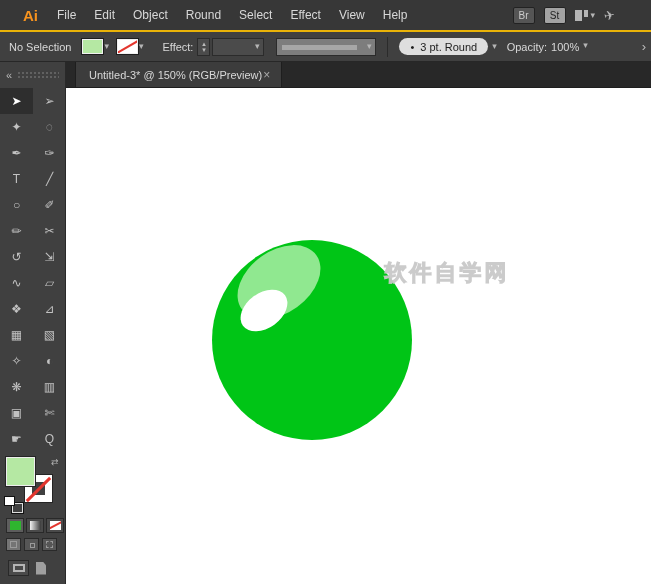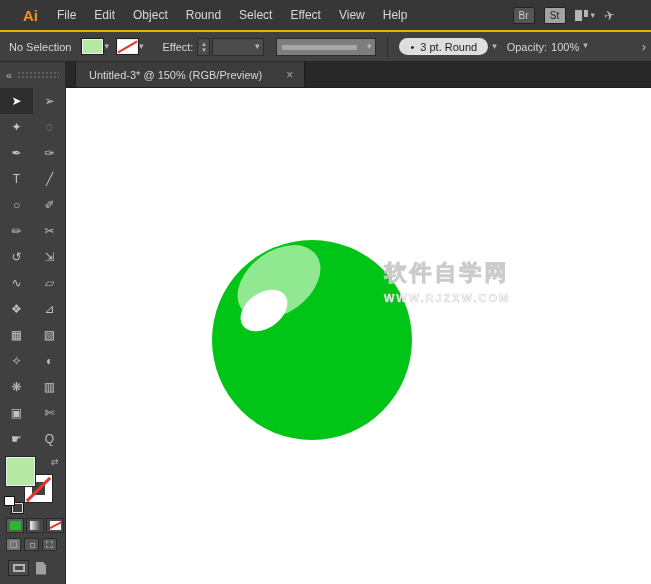--- a/index.html
+++ b/index.html
@@ -80,21 +80,21 @@
   .draw.behind::after{left:5px;top:4px;}
   .draw.inside::after{border-style:dashed;}
 
   .tb-bottom{display:flex;align-items:center;gap:7px;padding-left:8px;margin-top:9px;}
   .screen-mode{width:21px;height:16px;background:#4a4a4a;border:1px solid #292929;display:flex;align-items:center;justify-content:center;padding:0;cursor:default;}
   .mon{width:12px;height:8px;border:2px solid #b5b5b5;display:block;}
   .doc-ico{width:10px;height:13px;background:#9f9f9f;clip-path:polygon(0 0,68% 0,100% 28%,100% 100%,0 100%);display:block;}
 
   
   .tabstrip{position:absolute;left:66px;top:62px;right:0;height:26px;background:#282828;border-bottom:1px solid #1e1e1e;display:flex;align-items:stretch;z-index:3;}
-  .tab{margin-left:9px;background:#3c3c3c;display:flex;align-items:center;gap:24px;padding:0 11px 0 13px;border-left:1px solid #1e1e1e;border-right:1px solid #1e1e1e;cursor:default;}
+  .tab{margin-left:9px;background:#3c3c3c;display:flex;align-items:center;gap:1px;padding:0 11px 0 13px;border-left:1px solid #1e1e1e;border-right:1px solid #1e1e1e;cursor:default;}
   .tab-title{font-size:11px;color:#d8d8d8;white-space:nowrap;}
   .tab-close{color:#a9a9a9;font-size:12px;cursor:default;}
 
   
   .canvas{position:absolute;left:67px;top:88px;right:0;bottom:0;background:#fff;overflow:hidden;}
   .ball-circle{position:absolute;left:145px;top:152px;width:200px;height:200px;border-radius:50%;background:var(--ball-green,#00c516);}
   .ball-highlight{position:absolute;left:166px;top:163px;width:92px;height:62px;border-radius:50%;background:var(--ball-highlight,#90e890);transform:rotate(-36deg);}
   .ball-shine{position:absolute;left:171px;top:205px;width:52px;height:35px;border-radius:50%;background:#ffffff;transform:rotate(-36deg);}
   .watermark{position:absolute;left:290px;top:170px;width:180px;text-align:center;color:#fff;opacity:0.95;z-index:2;}
   .wm-title{font-size:22px;font-weight:700;letter-spacing:3px;-webkit-text-stroke:1px #c9c9c9;white-space:nowrap;}
@@ -257,17 +257,16 @@
       <span class="tab-close">×</span>
     </div>
   </div>
 
   <div class="canvas">
     <div class="ball-circle"></div>
     <div class="ball-highlight"></div>
     <div class="ball-shine"></div>
     <div class="watermark">
       <div class="wm-title">软件自学网</div>
-      <div class="wm-url">WWW.RJZXW.COM</div>
     </div>
   </div>
 
 </div>
 
 </body></html>

